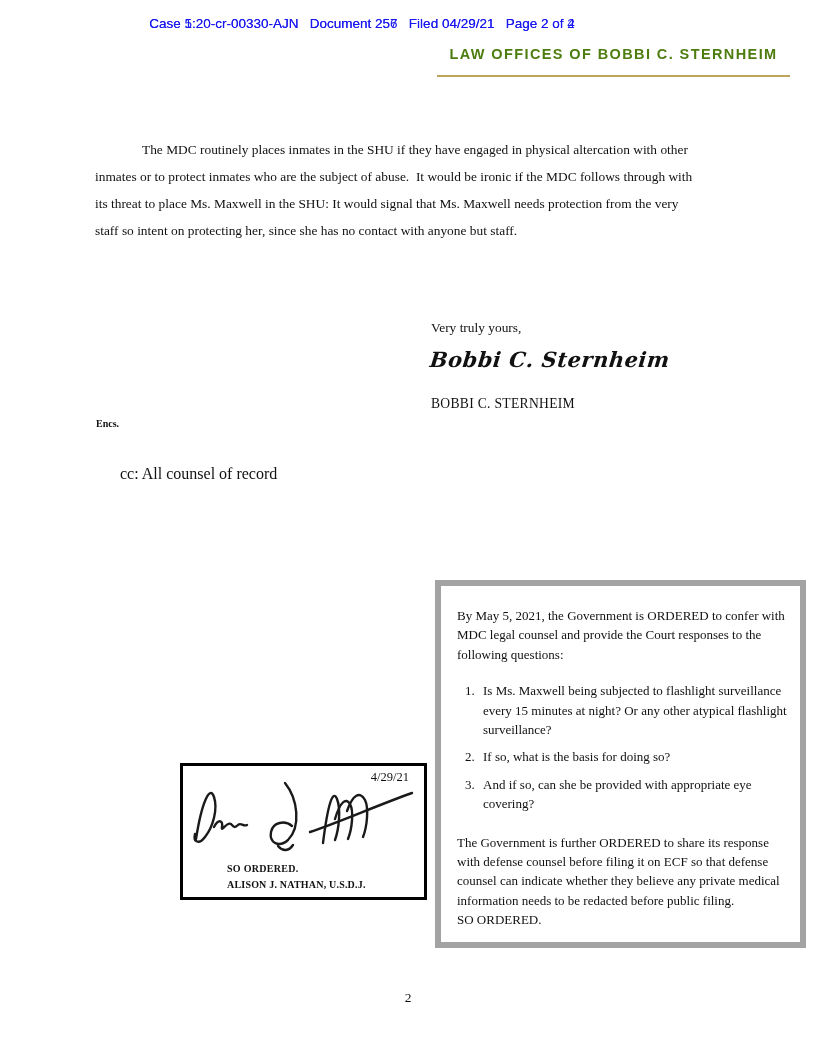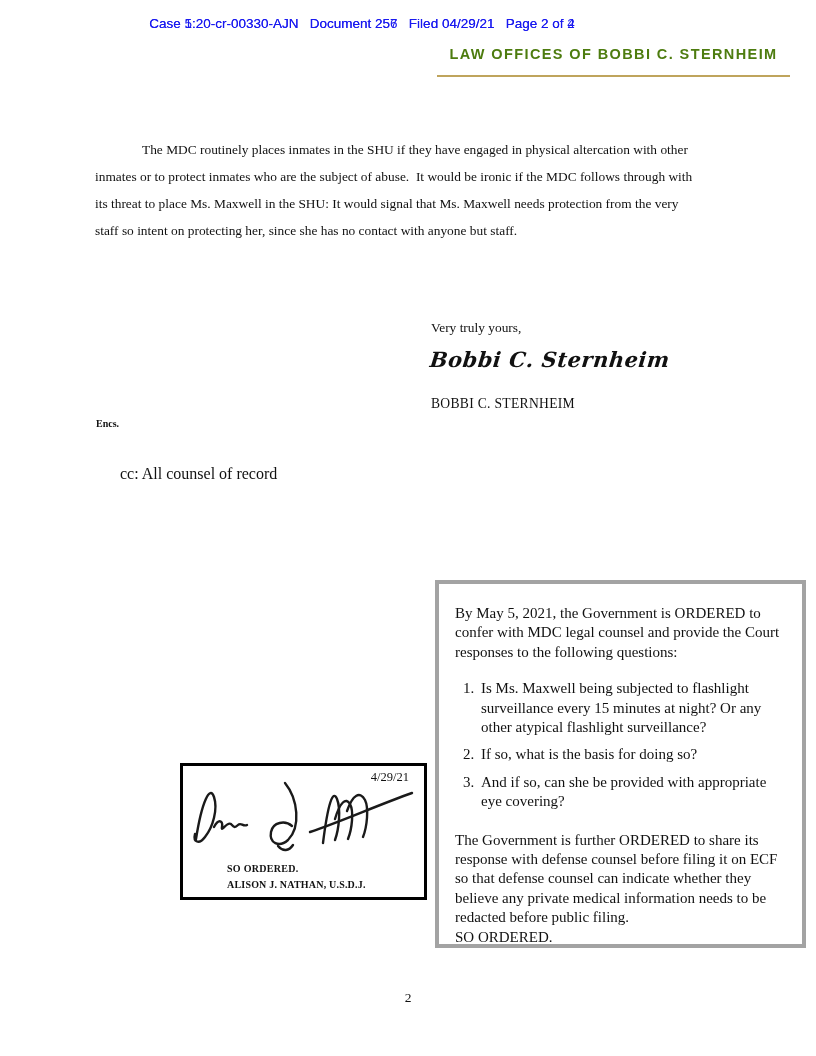--- a/index.html
+++ b/index.html
@@ -38,22 +38,22 @@
     position:absolute; top:347px; left:430px;
     font-family:"DejaVu Serif", serif; font-style:italic; font-weight:bold;
     font-size:21px; letter-spacing:0.5px; transform:skewX(-6deg);
   }
   .sig-name { position:absolute; top:396px; left:431px; font-size:13.6px; letter-spacing:0.3px; }
   .encs-line { position:absolute; top:418px; left:96px; font-size:10px;font-weight:bold; }
   .cc-line   { position:absolute; top:465px; left:96px; font-size:16px;margin-left:24px; }
   
   .order-box {
     position:absolute; left:435px; top:580px; width:371px; height:368px;
-    border:4px solid #a3a3a3; box-sizing:border-box; background:#fff;
-    padding:20px 13px 5px 16px; font-size:15px; line-height:19.4px;
+    border:6px solid #a3a3a3; box-sizing:border-box; background:#fff;
+    padding:20px 13px 5px 16px; font-size:13px; line-height:19.4px;
   }
   .order-intro { margin:0 0 17px 0; }
   .order-list { margin:0; }
   .order-item { display:flex; margin:0 0 8px 8px; }
   .order-item-num { width:18px; flex:none; }
   .order-item-text { flex:1; }
   .order-outro { margin:19px 0 0 0; }
   .order-so-ordered { margin:0; }
   
   .stamp-box {

